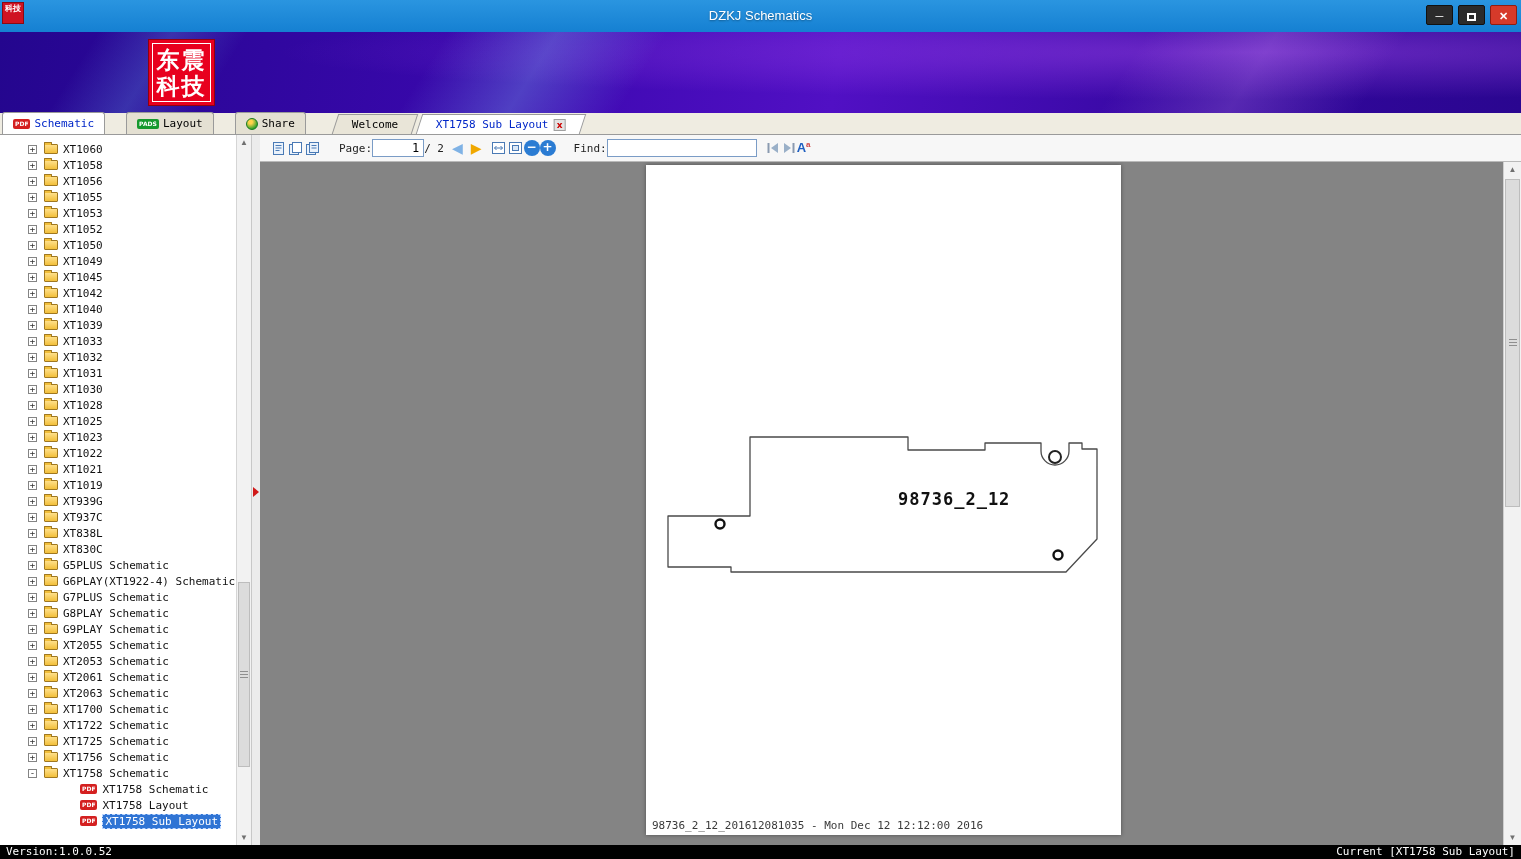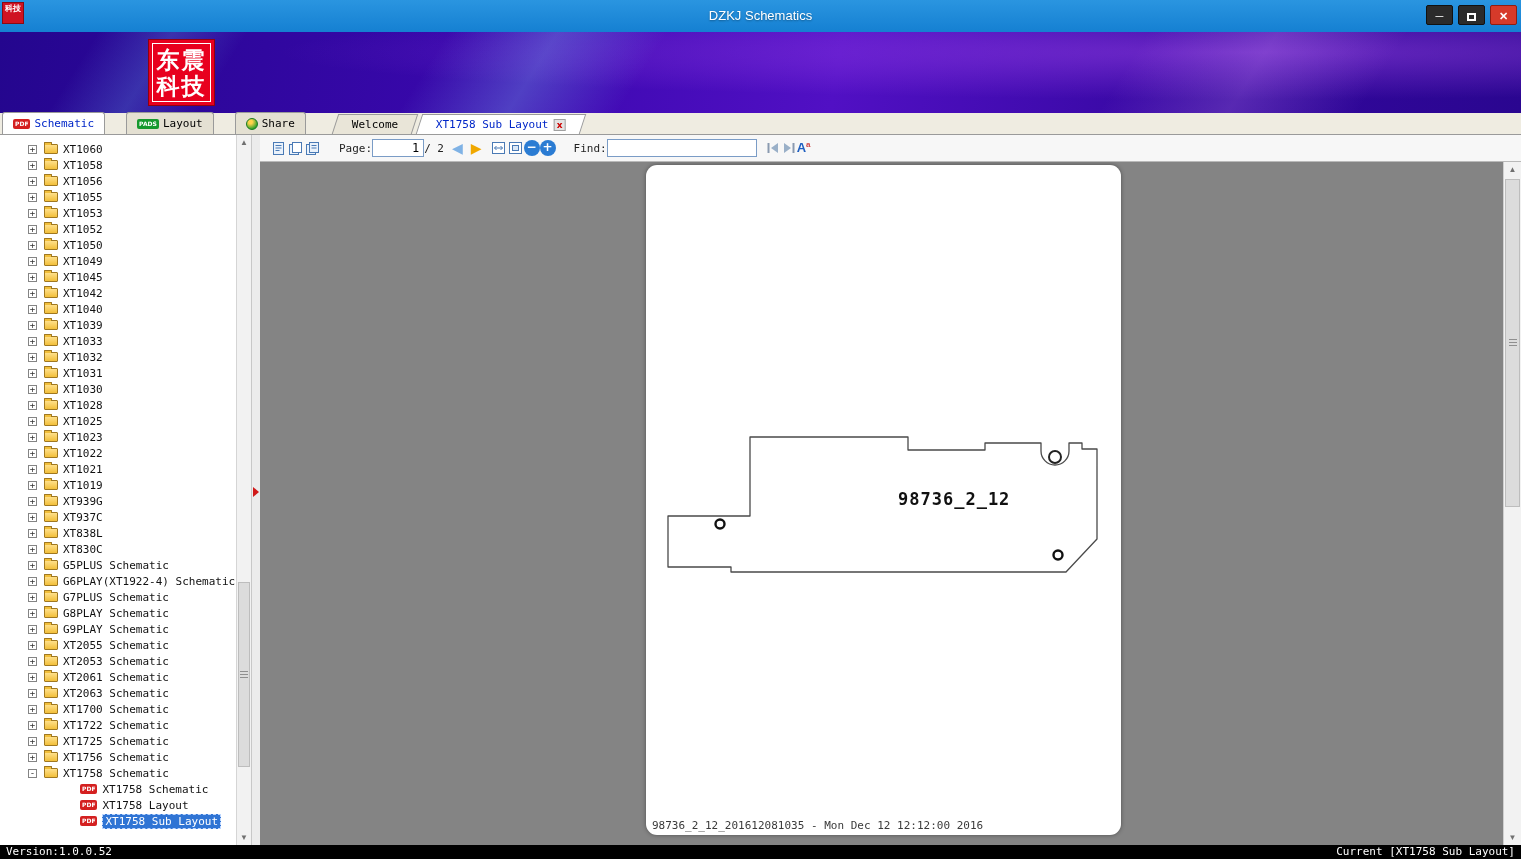--- a/index.html
+++ b/index.html
@@ -73,21 +73,21 @@
   .sb-thumb { position:absolute; left:1px; right:1px; background:#dcdcdc; border:1px solid #bdbdbd; cursor:pointer; }
   .grip { position:absolute; left:50%; top:50%; width:8px; height:8px; transform:translate(-50%,-50%); background:repeating-linear-gradient(to bottom,#8f8f8f 0 1px,transparent 1px 3px); }
   .rscroll { position:absolute; left:1503px; top:162px; width:18px; height:683px; background:#f2f2f2; border-left:1px solid #cfcfcf; }
 
   
   .splitter { position:absolute; left:252px; top:135px; width:8px; height:710px; background:#ececec; }
   .split-arrow { position:absolute; left:1px; top:352px; width:0; height:0; border-top:5px solid transparent; border-bottom:5px solid transparent; border-left:6px solid #d01818; cursor:pointer; }
 
   
   .content { position:absolute; left:260px; top:162px; width:1243px; height:683px; background:#848484; overflow:hidden; }
-  .pdf-page { position:absolute; left:386px; top:3px; width:475px; height:670px; background:#fff; box-shadow:0 0 4px rgba(0,0,0,.4);border-radius:11px; }
+  .pdf-page { position:absolute; left:386px; top:3px; width:475px; height:670px; background:#fff; box-shadow:0 0 4px rgba(0,0,0,.4); }
   .part-label { position:absolute; left:252px; top:324px; font:bold 17px "DejaVu Sans Mono",monospace; color:#111; letter-spacing:1px; }
   .page-footer { position:absolute; left:6px; bottom:3px; font:11px "DejaVu Sans Mono",monospace; color:#3a3a3a; white-space:nowrap; }
 
   
   .statusbar { position:absolute; left:0; top:845px; width:1521px; height:14px; background:#000; color:#fff; display:flex; justify-content:space-between; align-items:center; padding:0 6px; font:11px/14px "DejaVu Sans Mono",monospace; }
 </style>
 </head>
 <body>
 
 <div class="titlebar">

